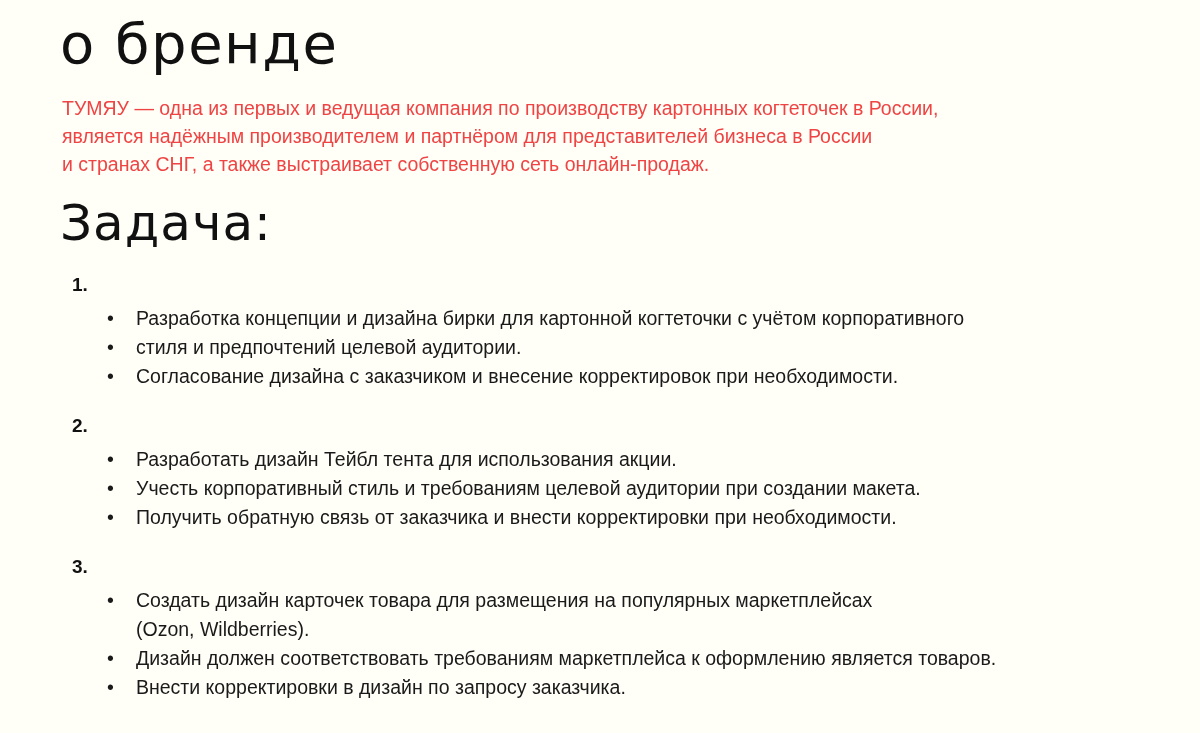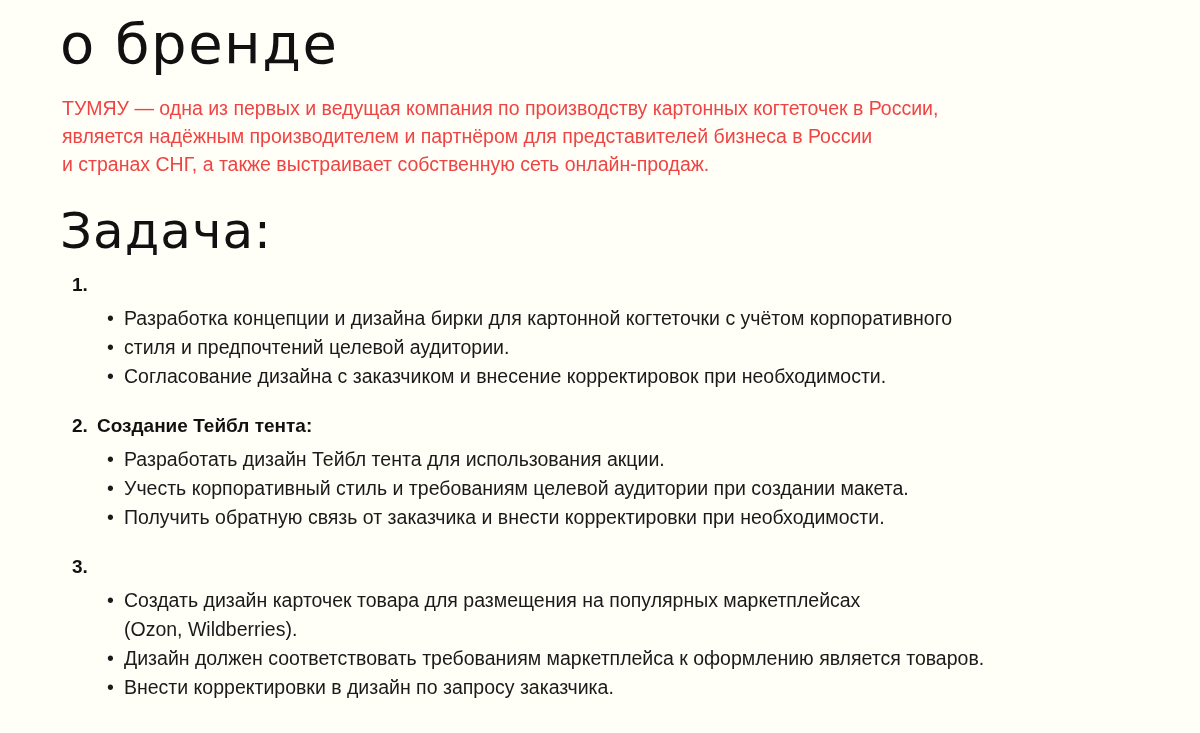--- a/index.html
+++ b/index.html
@@ -40,21 +40,21 @@
     left: 60px;
     top: 13px;
     font-size: 56px;
     line-height: 62px;
     letter-spacing: 1.5px;
   }
 
   #task-title {
     position: absolute;
     left: 60px;
-    top: 202px;
+    top: 194px;
     font-size: 50px;
     line-height: 58px;
     letter-spacing: 1px;
   }
 
   
   #intro-paragraph {
     position: absolute;
     left: 62px;
     top: 94px;
@@ -120,20 +120,21 @@
     left: 0;
     top: 0;
     font-size: 19.5px;
     line-height: 29px;
     color: #1A1A1A;
   }
 
   .bullet-text {
     display: block;
     white-space: pre-line;
+    margin-left: 12px;
   }
 </style>
 </head>
 <body>
 
 <div class="page">
 
   <h1 class="display-heading" id="brand-title">о бренде</h1>
 
   <p id="intro-paragraph">ТУМЯУ — одна из первых и ведущая компания по производству картонных когтеточек в России,
@@ -158,21 +159,20 @@
           </li>
           <li class="bullet-item">
             <span class="bullet-mark">•</span>
             <span class="bullet-text">Согласование дизайна с заказчиком и внесение корректировок при необходимости.</span>
           </li>
         </ul>
       </div>
       <div class="task-section">
         <div class="section-heading">
           <span class="section-number">2.</span>
-          <span class="section-label">Создание Тейбл тента:</span>
         </div>
         <ul class="bullet-list">
           <li class="bullet-item">
             <span class="bullet-mark">•</span>
             <span class="bullet-text">Разработать дизайн Тейбл тента для использования акции.</span>
           </li>
           <li class="bullet-item">
             <span class="bullet-mark">•</span>
             <span class="bullet-text">Учесть корпоративный стиль и требованиям целевой аудитории при создании макета.</span>
           </li>

